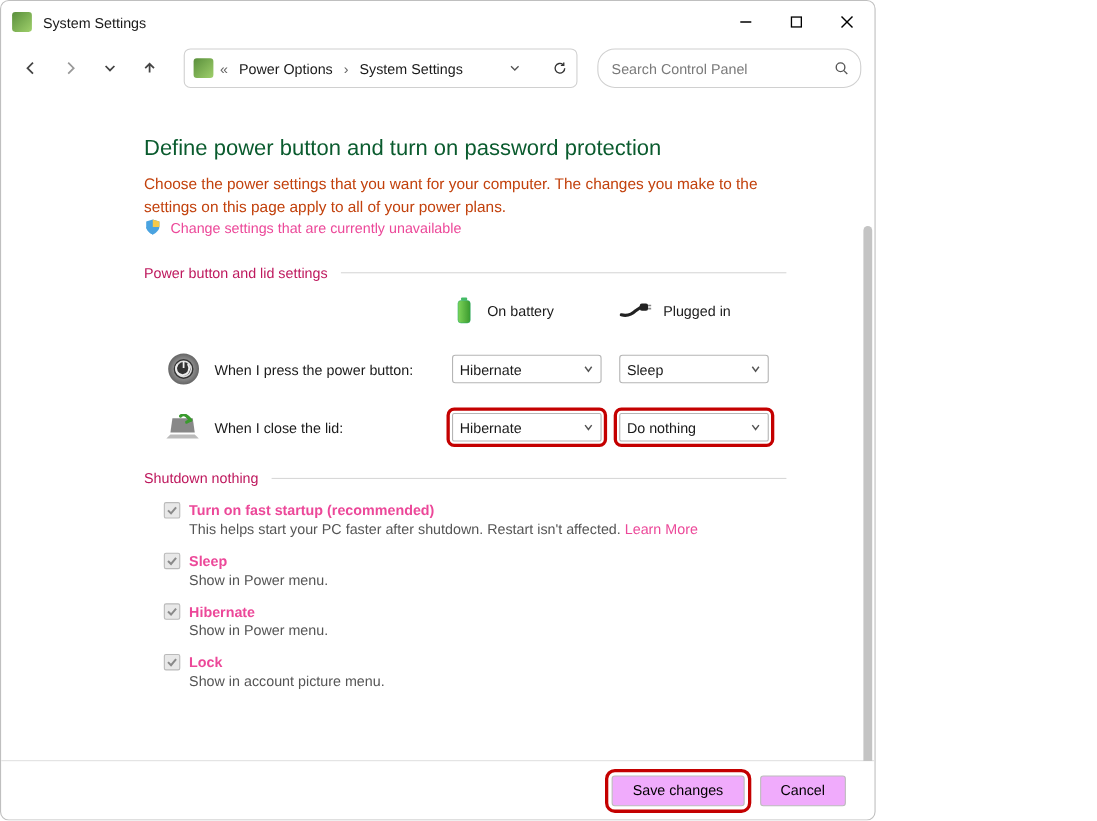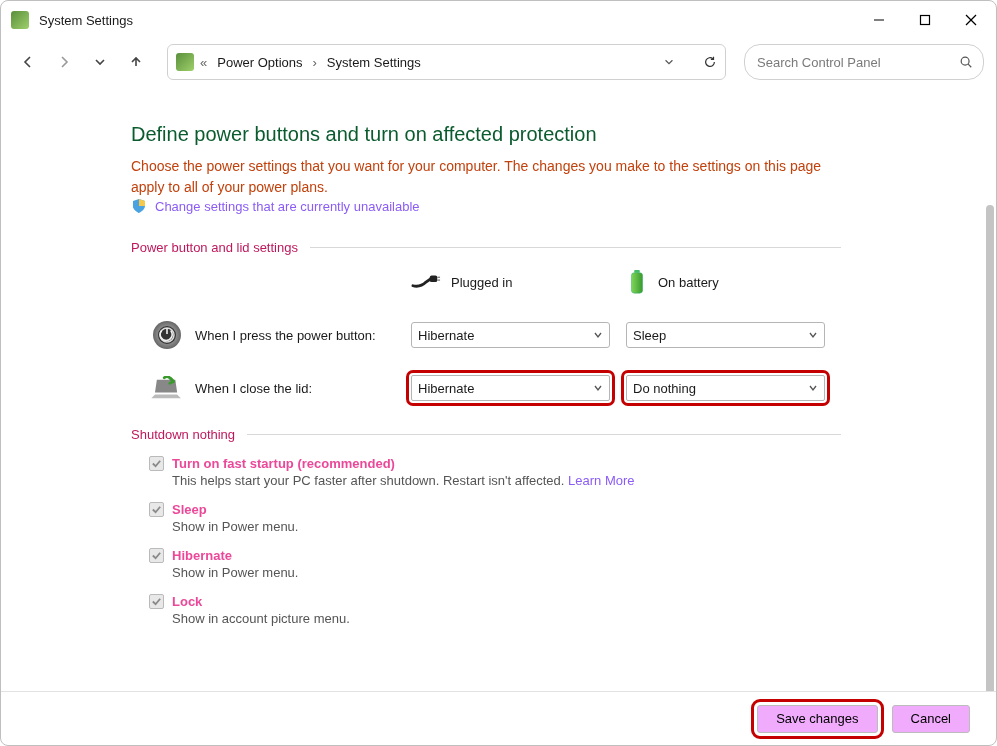--- a/index.html
+++ b/index.html
@@ -1,17 +1,17 @@
 <!DOCTYPE html>
 <html><head>
 <meta charset="utf-8">
 <style>
   * { box-sizing: border-box; }
   html, body { margin:0; padding:0; font-family: "Segoe UI", sans-serif; font-size:13px; color:#1a1a1a; background:#fff; }
-  .window { width:997px; height:746px; border:1px solid #bfbfbf; border-radius:8px; overflow:hidden; display:flex; flex-direction:column; position:relative; background:#fff;}
+  .window { width:796px; height:746px; border:1px solid #bfbfbf; border-radius:8px; overflow:hidden; display:flex; flex-direction:column; position:relative; background:#fff;}
   
   .title-bar { height:38px; display:flex; align-items:center; padding:0 2px 0 10px; }
   .title-bar .app-icon { width:18px; height:18px; border-radius:3px; background:linear-gradient(135deg,#5a8f3c,#9fd06b); margin-right:10px; position:relative; }
   .title-bar .title { font-size:13px; }
   .title-bar .spacer { flex:1; }
   .win-btn { width:46px; height:32px; display:flex; align-items:center; justify-content:center; }
   .win-btn svg { width:12px; height:12px; }
   .win-close svg { width:14px; height:14px; }
   
   .toolbar { height:46px; display:flex; align-items:center; padding:0 12px; gap:6px; }
@@ -26,21 +26,21 @@
   .search-box { width:240px; height:36px; border:1px solid #d0d0d0; border-radius:16px; display:flex; align-items:center; padding:0 10px; margin-left:12px; }
   .search-box input { border:none; outline:none; flex:1; font-size:13px; color:#333; background:transparent;}
   .search-box input::placeholder { color:#7a7a7a; }
   
   .content-wrap { flex:1; overflow:auto; position:relative; }
   .content { padding:20px 80px 20px 130px; max-width: 920px;}
   .page-title { color:#0a5b2e; font-size:20px; font-weight:400; margin:18px 0 10px; }
   .page-desc { font-size:14px; color:#c2410c; line-height:1.5; }
   .shield-row { display:flex; align-items:center; gap:8px; margin-bottom:26px; }
   .shield-icon { width:16px; height:16px; }
-  .link { color:#8b5cf6; text-decoration:none; }
+  .link { color:#ec4899; text-decoration:none; }
   .section-label { font-size:13px; color:#be185d; display:flex; align-items:center; gap:12px; margin-bottom:14px; }
   .section-label .line { flex:1; height:1px; background:#d8d8d8; }
   
   .power-grid { margin-left:20px; }
   .pg-header { display:flex; align-items:center; margin-bottom:18px; }
   .pg-header .lbl-col { width:260px; }
   .pg-header .col { flex:1; display:flex; align-items:center; gap:10px; justify-content:flex-start; font-size:13px;}
   .pg-row { display:flex; align-items:center; padding:6px 0 18px; }
   .pg-row .icon-col { width:44px; display:flex; justify-content:flex-start; }
   .pg-row .lbl-col { width:216px; font-size:13px; }
@@ -139,62 +139,62 @@
       <svg width="14" height="14" viewBox="0 0 16 16">
           <circle cx="7" cy="7" r="4.5" fill="none" stroke="#555" stroke-width="1.4"></circle>
           <line x1="10.5" y1="10.5" x2="14" y2="14" stroke="#555" stroke-width="1.4"></line>
         </svg>
     </div>
   </div>
 
   <div class="content-wrap">
     <div class="fake-scroll"></div>
     <div class="content">
-      <div class="page-title">Define power buttons and turn on affected protection</div>
+      <div class="page-title">Define power button and turn on password protection</div>
       <div class="page-desc">Choose the power settings that you want for your computer. The changes you make to the settings on this page apply to all of your power plans.</div>
 
       <div class="shield-row">
         <svg class="shield-icon" viewBox="0 0 16 16">
           <path d="M8 1 L14 3 V8 C14 12 8 15 8 15 C8 15 2 12 2 8 V3 Z" fill="#4aa3e0"></path>
           <path d="M8 1 L14 3 V8 L8 8 Z" fill="#f6c94a"></path>
           <path d="M8 8 L8 15 C8 15 2 12 2 8 L8 8 Z" fill="#4aa3e0"></path>
           <path d="M8 1 L2 3 V8 L8 8 Z" fill="#2e7d32" opacity="0.0"></path>
         </svg>
         <a class="link">Change settings that are currently unavailable</a>
       </div>
 
       <div class="section-label">
         <span>Power button and lid settings</span>
         <div class="line"></div>
       </div>
 
       <div class="power-grid">
         <div class="pg-header">
           <div class="lbl-col"></div>
-          <div class="col">
-            <svg class="plug-icon" viewBox="0 0 32 16">
-              <path d="M2 12 Q10 14 16 8 L22 4" stroke="#222" stroke-width="3" fill="none" stroke-linecap="round"></path>
-              <rect x="20" y="1" width="8" height="7" rx="2" fill="#222"></rect>
-              <line x1="28" y1="3" x2="31" y2="3" stroke="#888" stroke-width="1.5"></line>
-              <line x1="28" y1="6" x2="31" y2="6" stroke="#888" stroke-width="1.5"></line>
-            </svg>
-            <span>Plugged in</span>
-          </div>
           <div class="col">
             <svg class="battery-icon" viewBox="0 0 22 28">
               <rect x="8" y="1" width="6" height="3" rx="1" fill="#4b6"></rect>
               <rect x="5" y="4" width="12" height="22" rx="3" fill="url(#bg)" stroke="#2a6" stroke-width="0.5"></rect>
               <defs>
                   <linearGradient id="bg" x1="0" x2="1">
                     <stop offset="0" stop-color="#7fd55a"></stop>
                     <stop offset="1" stop-color="#3a9a2e"></stop>
                   </linearGradient>
                 </defs>
             </svg>
             <span>On battery</span>
+          </div>
+          <div class="col">
+            <svg class="plug-icon" viewBox="0 0 32 16">
+              <path d="M2 12 Q10 14 16 8 L22 4" stroke="#222" stroke-width="3" fill="none" stroke-linecap="round"></path>
+              <rect x="20" y="1" width="8" height="7" rx="2" fill="#222"></rect>
+              <line x1="28" y1="3" x2="31" y2="3" stroke="#888" stroke-width="1.5"></line>
+              <line x1="28" y1="6" x2="31" y2="6" stroke="#888" stroke-width="1.5"></line>
+            </svg>
+            <span>Plugged in</span>
           </div>
         </div>
 
         <div class="pg-row">
           <div class="icon-col">
             <svg class="power-btn-icon" viewBox="0 0 32 32">
               <circle cx="16" cy="16" r="14" fill="url(#pbg)"></circle>
               <circle cx="16" cy="16" r="9" fill="#333"></circle>
               <circle cx="16" cy="16" r="7" fill="none" stroke="#ddd" stroke-width="1.5"></circle>
               <path d="M16 9 a6 6 0 1 0 0.01 0" fill="none" stroke="#eee" stroke-width="1.6" stroke-dasharray="26 10" transform="rotate(-60 16 16)"></path>

